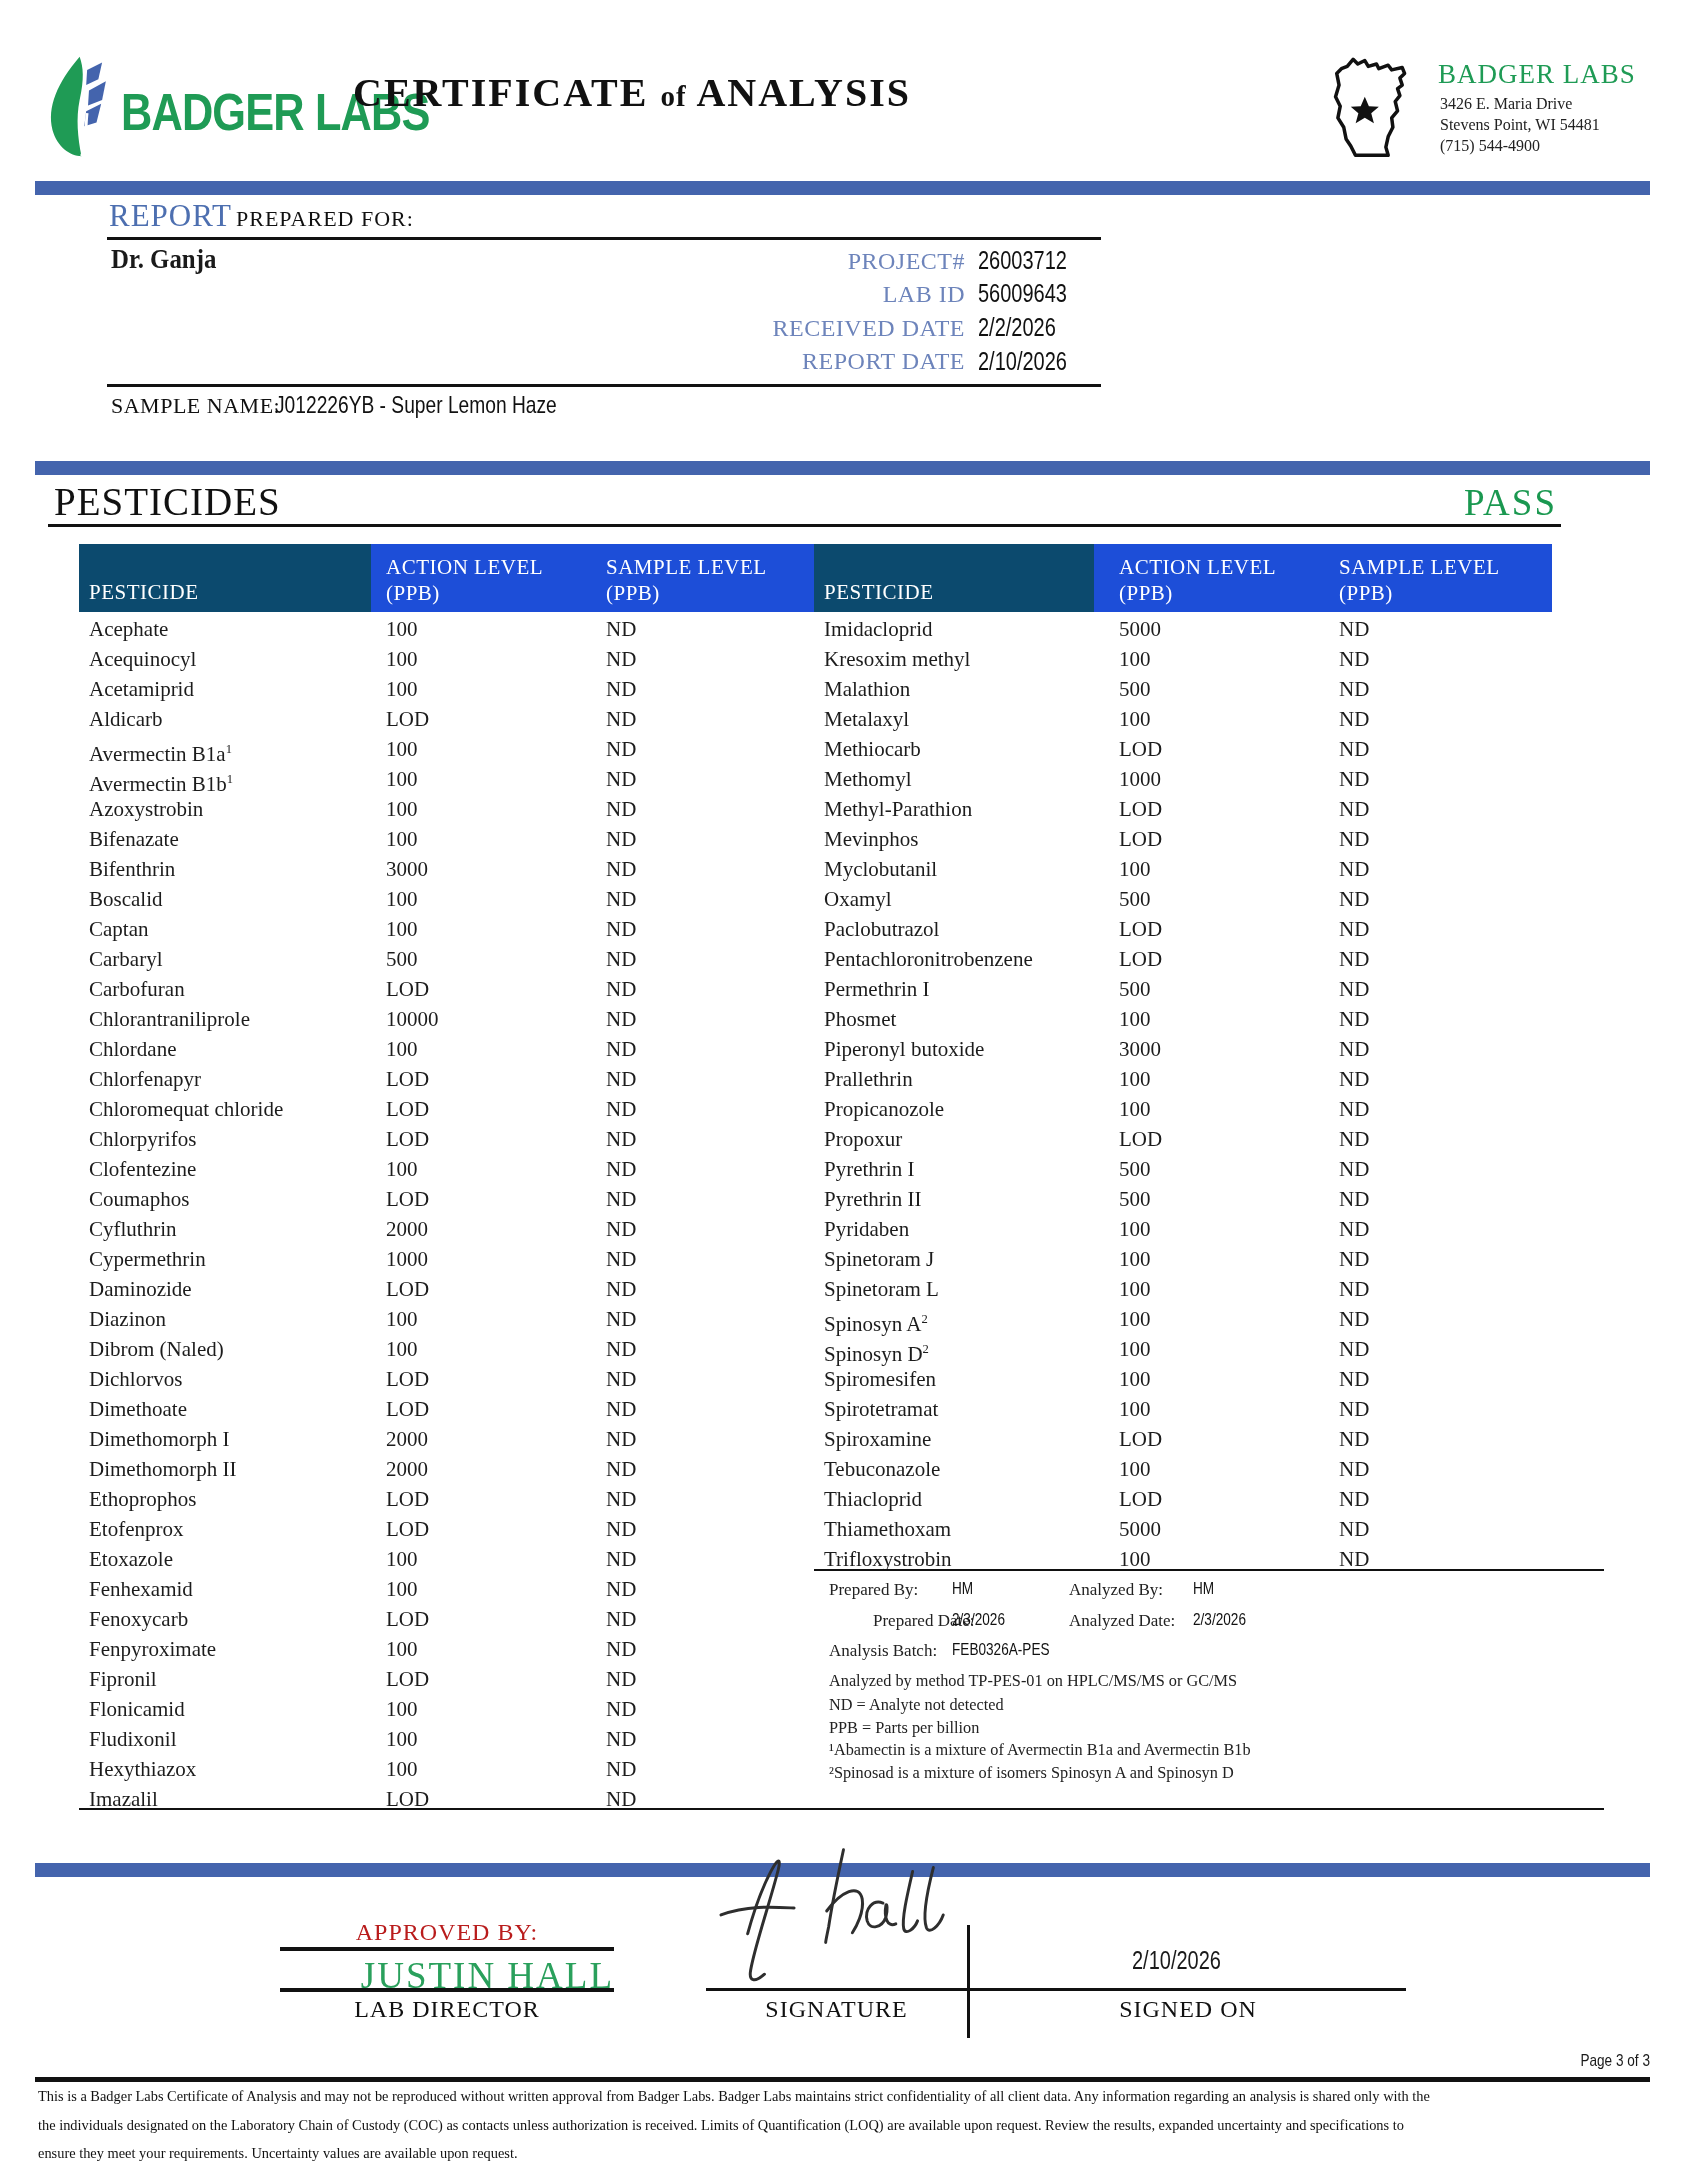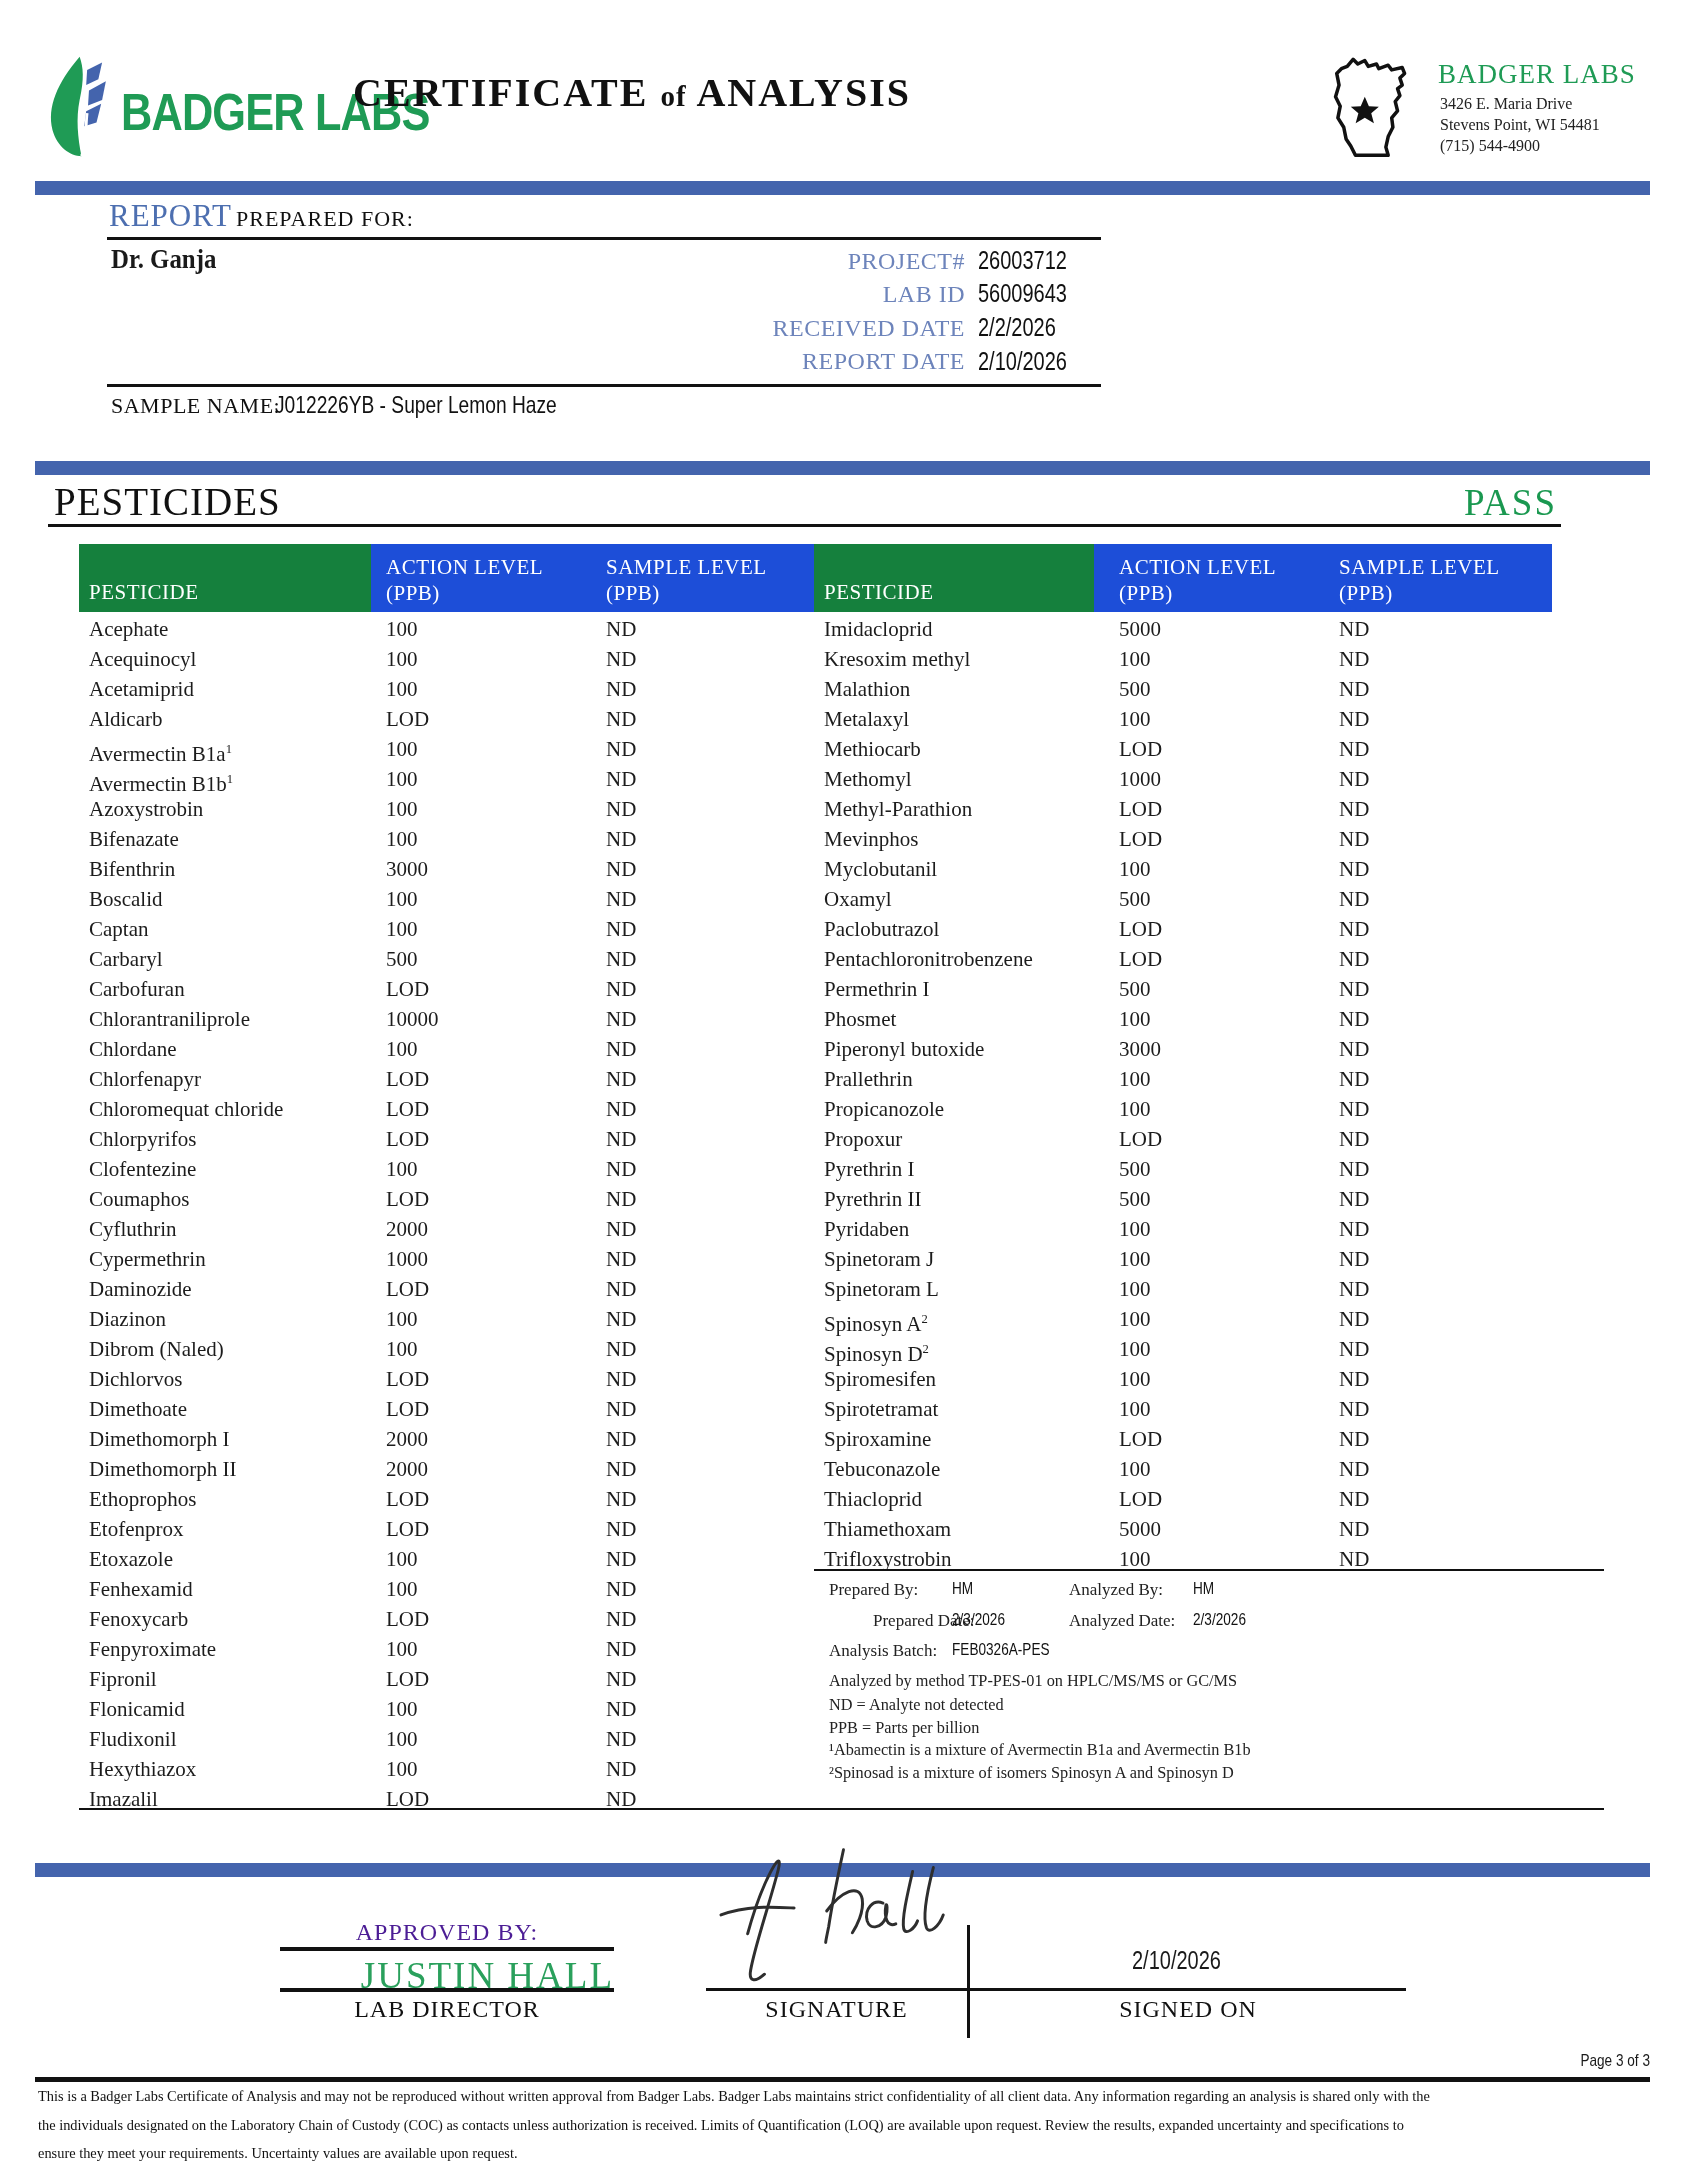--- a/index.html
+++ b/index.html
@@ -29,39 +29,39 @@
       transform:scaleX(.8);transform-origin:left center;white-space:nowrap;}
   .cv-r{font-family:"Liberation Sans",sans-serif;display:inline-block;
       transform:scaleX(.8);transform-origin:right center;white-space:nowrap;}
   .sample-label{position:absolute;left:111px;top:393px;font-size:22px;letter-spacing:0.5px;color:#111;}
   .sample-value{position:absolute;left:255px;top:391px;font-size:24px;color:#111;padding-left:20px;}
   
   .section-title{position:absolute;left:54px;top:479px;font-size:39px;color:#111;letter-spacing:1px;}
   .pass{position:absolute;right:126px;top:481px;font-size:37px;color:#1a9850;letter-spacing:2px;}
   
   .th{position:absolute;top:544px;height:68px;color:#fff;}
-  .th-green{background:#15803d;}
+  .th-green{background:#0c4a6e;}
   .th-blue{background:#1d4ed8;}
   .th .pest{position:absolute;left:10px;bottom:7px;font-size:21px;letter-spacing:0.5px;}
   .th .lvl{position:absolute;top:10px;font-size:21px;letter-spacing:0.5px;line-height:26px;}
   
   .col{position:absolute;top:614px;}
   .trow{position:relative;height:30px;line-height:30px;font-size:21px;color:#1c1c1c;white-space:nowrap;}
   .trow .tname{position:absolute;left:10px;}
   .trow sup{font-size:60%;}
   .col-left .tact{position:absolute;left:307px;}
   .col-left .tsamp{position:absolute;left:527px;}
   .col-right .tact{position:absolute;left:305px;}
   .col-right .tsamp{position:absolute;left:525px;}
   
   .ai-label{position:absolute;font-size:17px;color:#222;white-space:nowrap;}
   .ai-value{position:absolute;font-size:17px;color:#111;white-space:nowrap;}
   .note{position:absolute;left:829px;font-size:16.3px;color:#222;white-space:nowrap;}
   
-  .appr-label{position:absolute;left:280px;width:334px;text-align:center;font-size:24px;letter-spacing:1px;color:#4c1d95;white-space:nowrap;}
+  .appr-label{position:absolute;left:280px;width:334px;text-align:center;font-size:24px;letter-spacing:1px;color:#b91c1c;white-space:nowrap;}
   .approver{position:absolute;left:280px;width:334px;text-align:right;font-size:37px;letter-spacing:2px;color:#2aa05c;white-space:nowrap;}
   .sig-caption{position:absolute;text-align:center;font-size:24px;letter-spacing:1px;color:#111;white-space:nowrap;}
   .signed-date{position:absolute;left:990px;width:396px;text-align:center;top:1946px;font-size:25px;}
   .vline{position:absolute;background:#111;}
   
   .page-num{position:absolute;right:33px;top:2051px;font-size:17px;}
   .disc{position:absolute;left:38px;font-size:14.4px;color:#111;white-space:nowrap;}
 </style>
 </head>
 <body>

